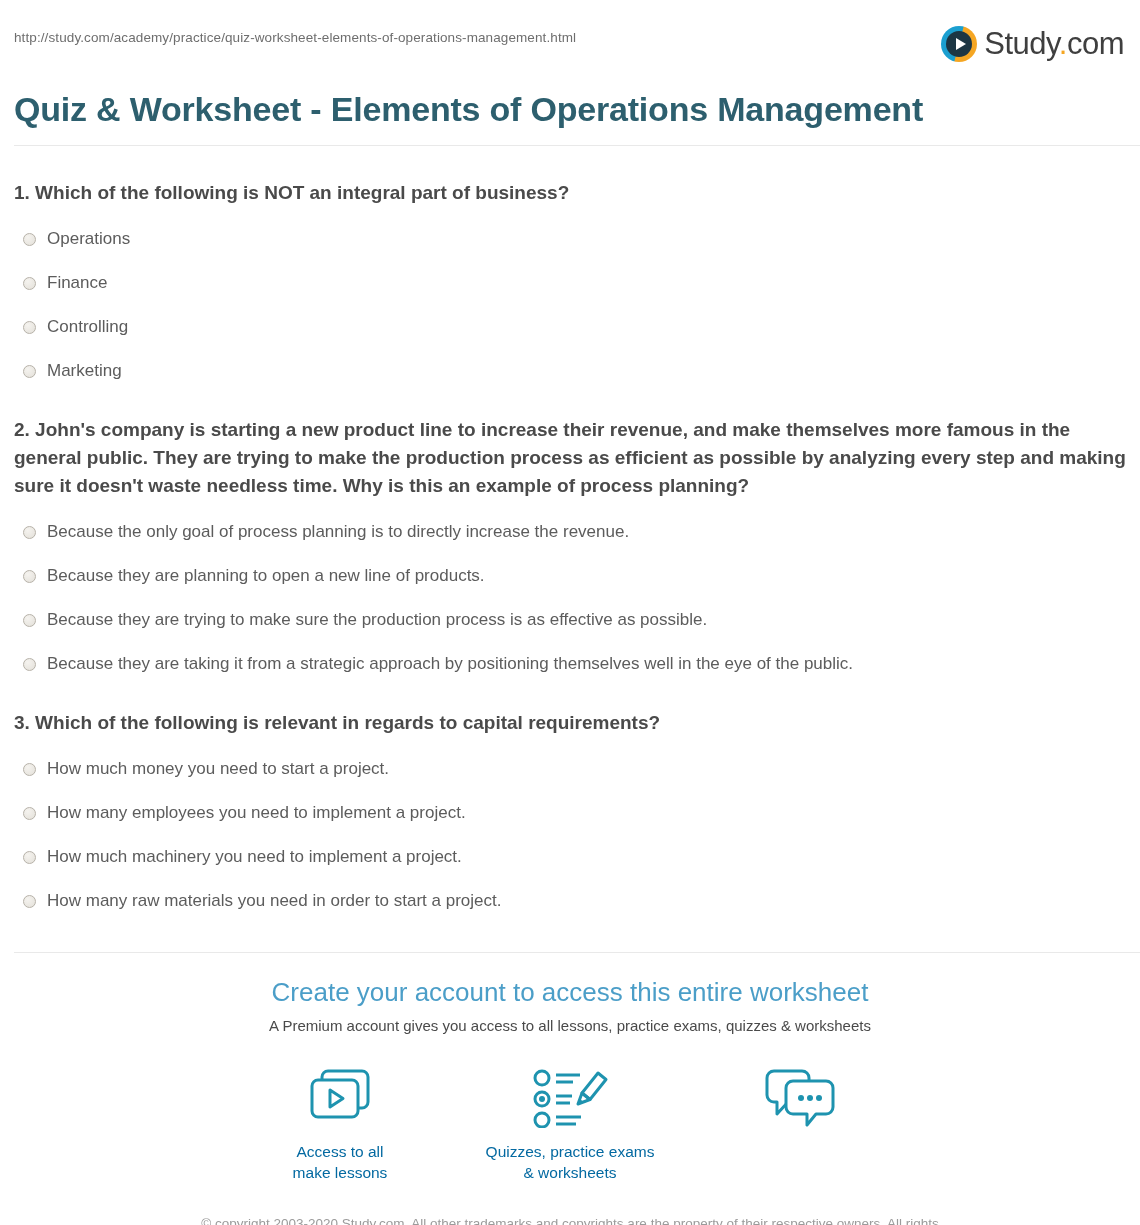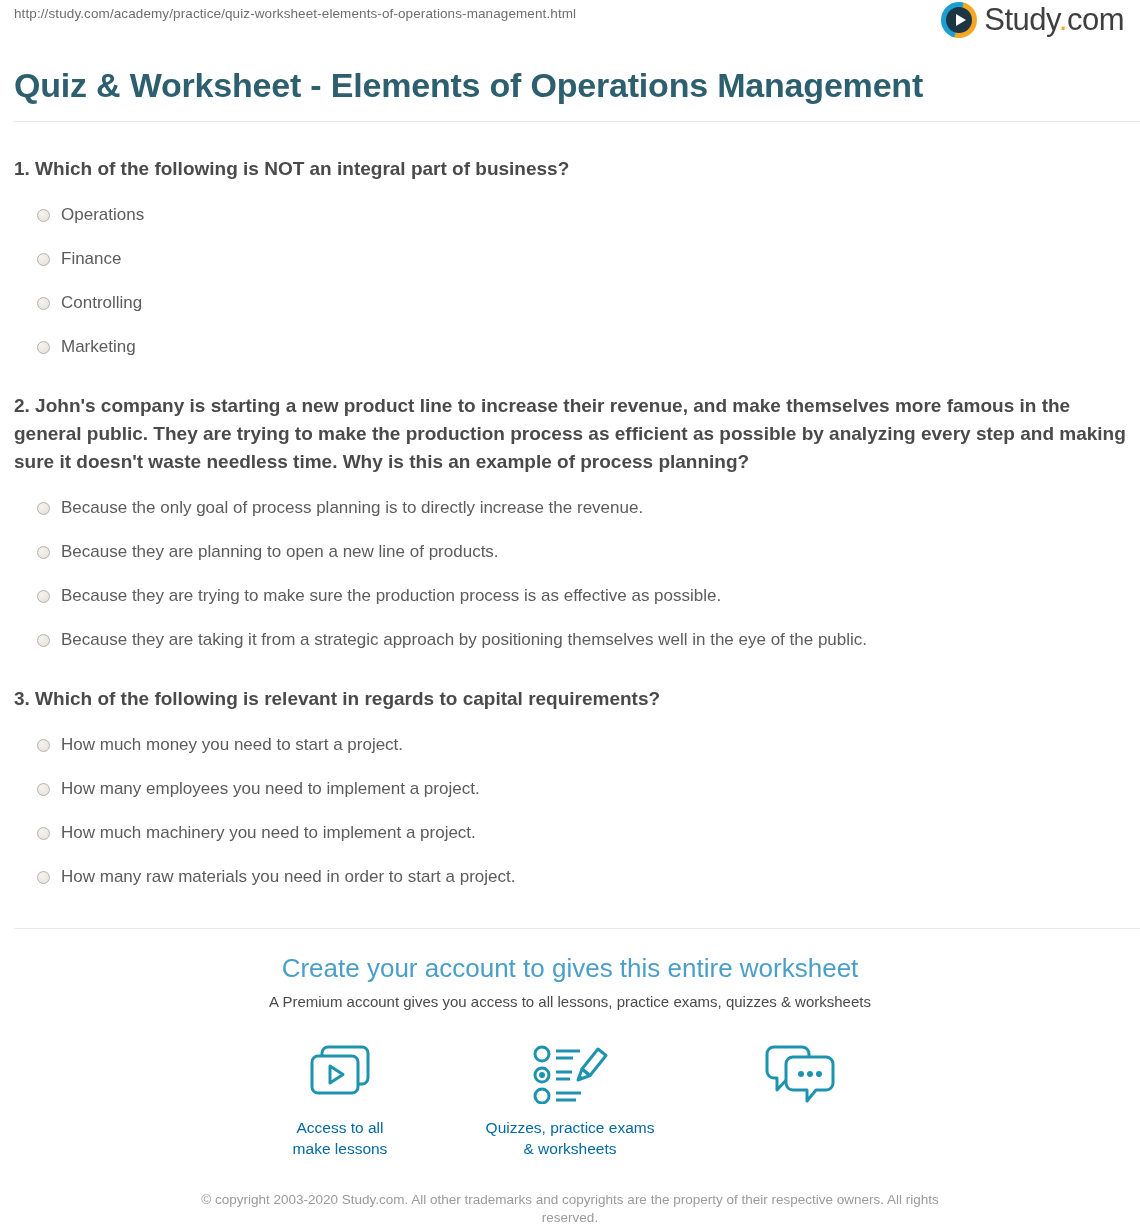--- a/index.html
+++ b/index.html
@@ -11,21 +11,21 @@
     font-family: "Liberation Sans", sans-serif;
     overflow: hidden;
   }
   .page { width: 1140px; height: 1225px; position: relative; }
 
   
   .header {
     display: flex;
     justify-content: space-between;
     align-items: flex-start;
-    padding: 0 16px 0 14px;
+    padding: 24px 16px 0 14px;
   }
   .page-url {
     font-size: 13.5px;
     color: #6e6e6e;
     margin-top: 6px;
     letter-spacing: 0.1px;
   }
   .logo { display: flex; align-items: center; gap: 7px; margin-top: 2px; }
   .logo-icon {
     width: 36px; height: 36px;
@@ -79,21 +79,21 @@
     font-weight: bold;
     color: #4a4a4a;
     margin: 0 14px;
   }
   .options { margin-top: 13px; }
   .option {
     display: flex;
     align-items: center;
     height: 24px;
     margin: 20px 0;
-    padding-left: 37px;
+    padding-left: 23px;
     cursor: pointer;
   }
   .radio {
     width: 13px; height: 13px;
     border: 1px solid #b7b2a9;
     border-radius: 50%;
     background: radial-gradient(circle at 35% 30%, #f5f3ef, #e3e0d9);
     margin-right: 11px;
     flex-shrink: 0;
   }
@@ -229,21 +229,21 @@
       </div>
       <div class="option">
         <span class="radio"></span>
         <span class="option-label">How many raw materials you need in order to start a project.</span>
       </div>
     </div>
   </div>
 
   <hr class="cta-divider">
   <div class="cta">
-    <div class="cta-heading">Create your account to gives this entire worksheet</div>
+    <div class="cta-heading">Create your account to access this entire worksheet</div>
     <div class="cta-sub">A Premium account gives you access to all lessons, practice exams, quizzes &amp; worksheets</div>
 
     <div class="features">
 
       <div class="feature">
         <span class="feature-icon">
           <svg width="72" height="60" viewBox="0 0 72 60" fill="none" xmlns="http://www.w3.org/2000/svg">
             <rect x="18" y="3" width="46" height="37" rx="6" stroke="#1e93af" stroke-width="3"></rect>
             <rect x="8" y="12" width="46" height="37" rx="6" stroke="#1e93af" stroke-width="3" fill="#ffffff"></rect>
             <path d="M26 22 L39 30.5 L26 39 Z" stroke="#1e93af" stroke-width="3" stroke-linejoin="round" fill="none"></path>

